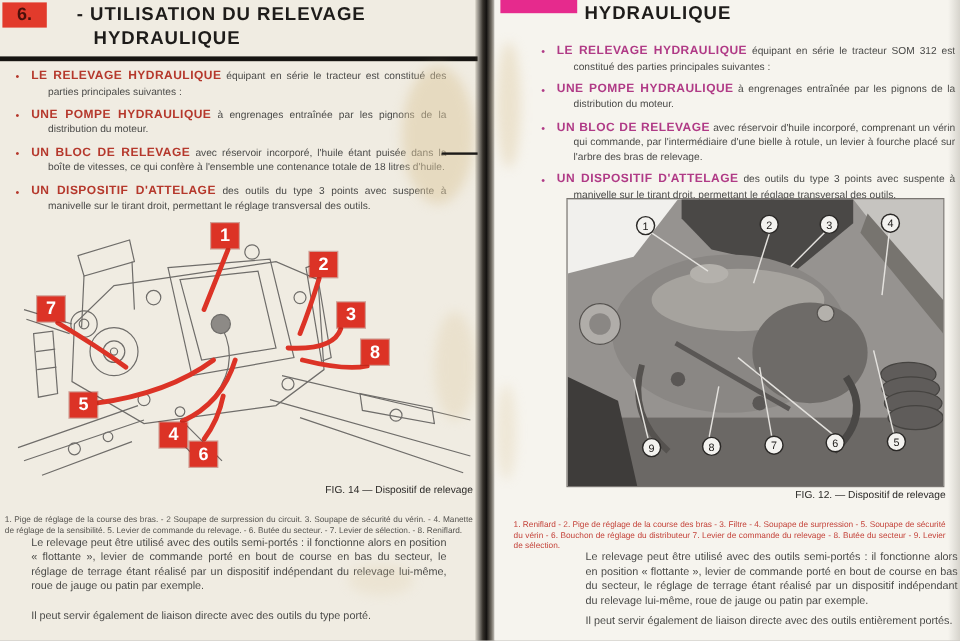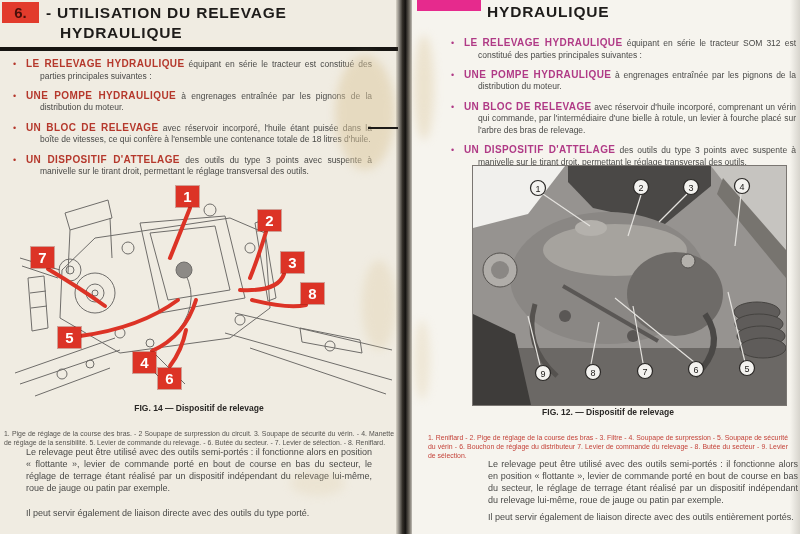--- a/index.html
+++ b/index.html
@@ -15,21 +15,21 @@
   .stain{position:absolute;border-radius:50%;filter:blur(5px);background:#ddc99f;pointer-events:none;}
   .fold-mark{position:absolute;left:368px;top:127px;width:30px;height:2px;background:#1c1a18;}
 
   
   .numbox{position:absolute;display:flex;align-items:center;justify-content:center;
           background:#e23b2c;color:#4a100a;font-weight:bold;font-size:15px;}
   .numbox-left{left:2px;top:2px;width:37px;height:21px;}
   .pinkbox{position:absolute;left:5px;top:0;width:64px;height:11px;background:#e62a8d;}
   h1.title{position:absolute;margin:0;font-weight:bold;color:#1e1c1a;font-size:15.5px;
            letter-spacing:.8px;line-height:1.3;}
-  .title-left{left:46px;top:3px;}
+  .title-left{left:64px;top:3px;}
   .title-left .t2{margin-left:14px;}
   .title-right{left:75px;top:2px;}
   .rule{position:absolute;left:0;top:47px;width:398px;height:3.5px;background:#171512;}
 
   
   .bullets{position:absolute;margin:0;padding:0;list-style:none;}
   .bullets-left{left:0;top:57px;width:372px;}
   .bullets-right{left:26px;top:36px;width:358px;}
   .bullet{position:relative;margin:0 0 7px 0;padding-left:40px;text-indent:-14px;
           font-size:8.5px;line-height:1.35;text-align:justify;color:#4a4a48;}
@@ -44,21 +44,21 @@
   .diagram{position:absolute;left:0;top:178px;width:398px;height:226px;margin:0;}
   .diagram svg{position:absolute;left:0;top:0;}
   .callout{position:absolute;width:23px;height:21px;background:#dc3326;color:#fff;
            display:flex;align-items:center;justify-content:center;
            font-weight:bold;font-size:15px;box-shadow:0 0 0 1px rgba(150,20,10,.35);}
   .photo{position:absolute;left:61px;top:166px;width:313px;height:239px;margin:0;
          outline:1px solid #7a7672;}
   .figcap{position:absolute;text-align:center;}
   .figcap-left{left:4px;top:403px;width:390px;}
   .figcap-right{left:16px;top:407px;width:360px;}
-  .figname{font-size:8.5px;font-weight:bold;color:#2a2826;margin-bottom:16px;}
+  .figname{font-size:8.5px;font-weight:normal;color:#2a2826;margin-bottom:16px;text-align:right;}
   .legend{margin:0;font-size:6.9px;line-height:1.32;text-align:justify;}
   .legend-left{color:#55534f;}
   .legend-right{color:#c4433a;}
 
   
   .para{position:absolute;margin:0;font-size:9px;line-height:1.32;text-align:justify;color:#4a4a48;}
   .para-l1{left:26px;top:447px;width:346px;}
   .para-l2{left:26px;top:508px;width:346px;}
   .para-r1{left:76px;top:459px;width:310px;}
   .para-r2{left:76px;top:512px;width:310px;}

